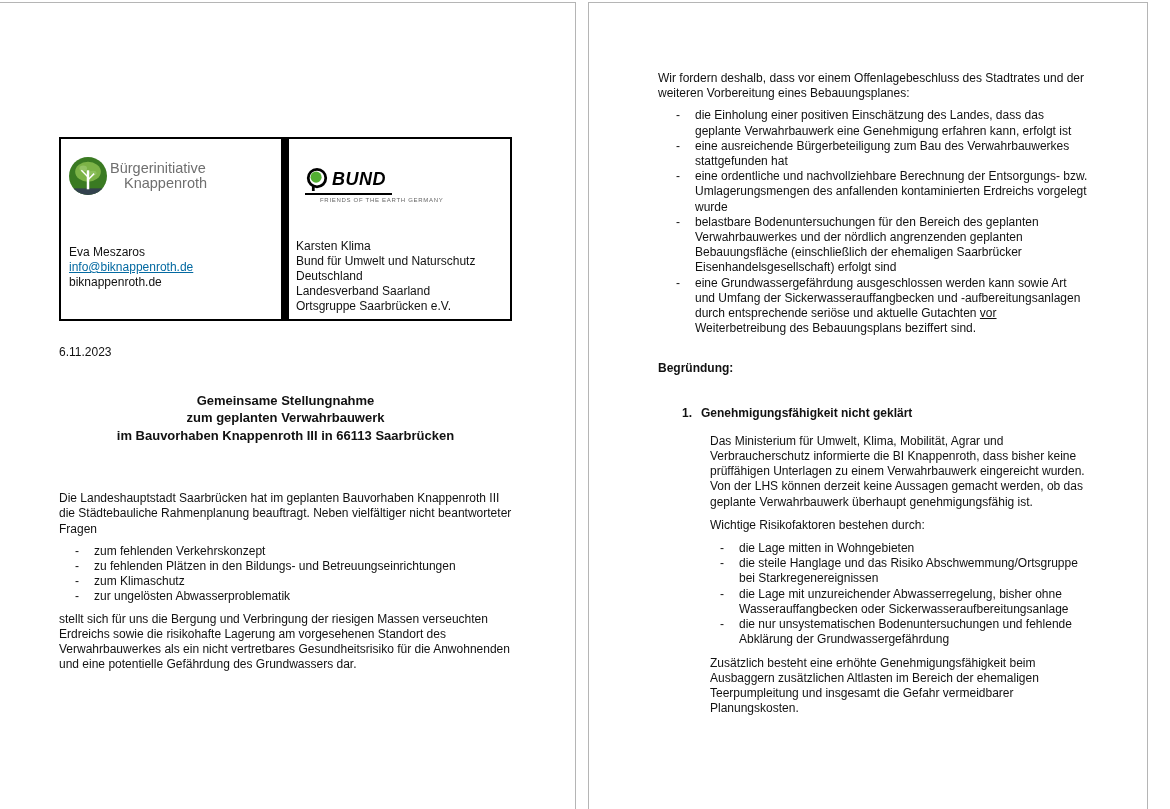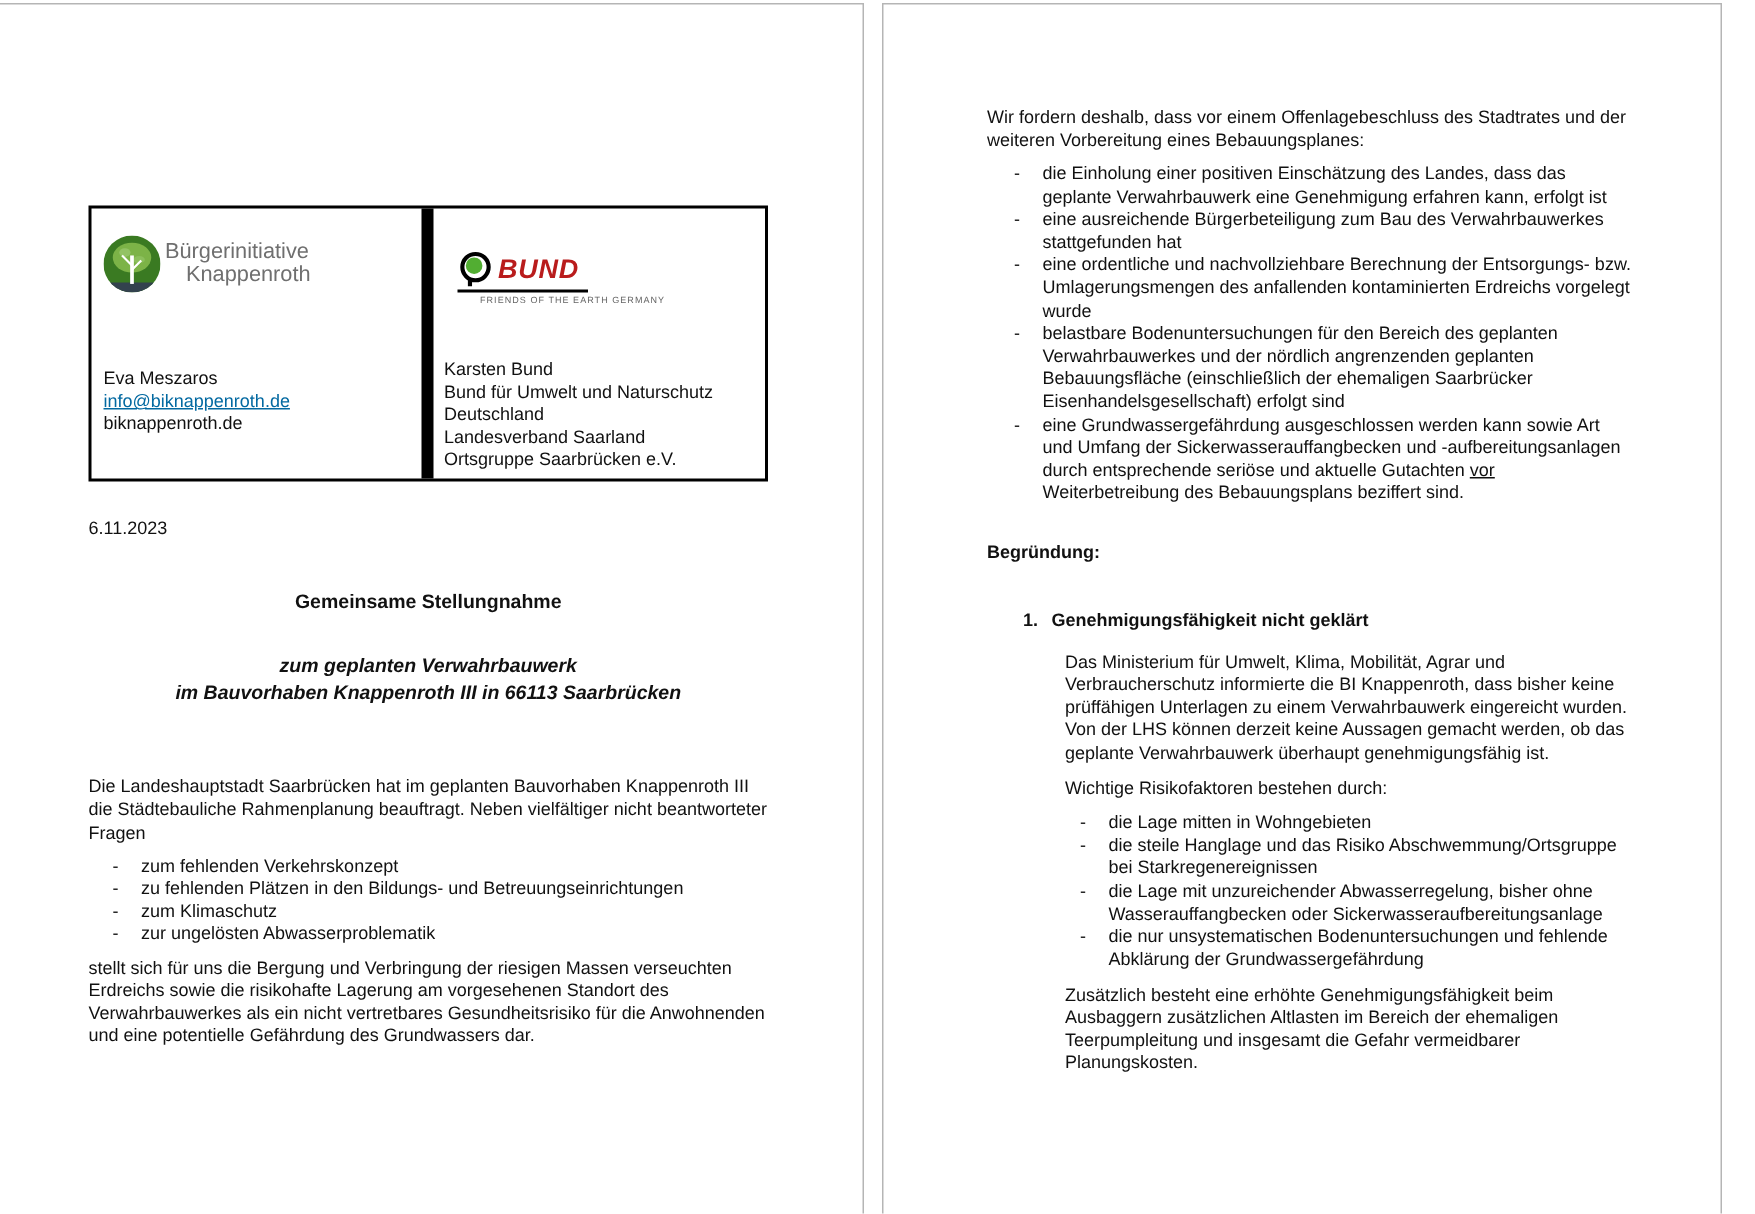--- a/index.html
+++ b/index.html
@@ -28,27 +28,27 @@
   .lh-cell{position:relative;box-sizing:border-box;height:100%;}
   .lh-left{width:228px;border-right:8px solid #000000;}
   .lh-right{flex:1;}
   .bi-logo{position:absolute;top:18px;left:8px;display:flex;align-items:center;}
   .bi-logo-text{margin-left:3px;color:#6f6f6f;font-size:14.5px;line-height:15px;}
   .bi-logo-text .l2{margin-left:14px;}
   .bi-contact{position:absolute;top:106px;left:8px;font-size:12px;line-height:15px;}
   .email-link{color:#0369a1;text-decoration:underline;}
   .bund-block{position:absolute;top:28px;left:16px;}
   .bund-row{display:inline-flex;align-items:center;gap:3px;border-bottom:2px solid #000;padding:0 6px 2px 0;}
-  .bund-word{font-size:18px;font-weight:bold;font-style:italic;letter-spacing:0.5px;color:#b91c1c;}
+  .bund-word{font-size:18px;font-weight:bold;font-style:italic;letter-spacing:0.5px;color:#000000;}
   .bund-tagline{font-size:6px;letter-spacing:0.7px;color:#666;margin:2px 0 0 15px;}
   .bund-contact{position:absolute;top:100px;left:7px;font-size:12px;line-height:15px;width:215px;}
 
   .date-line{margin-top:24px;text-align:left;padding-right:8px;font-size:12px;}
   .doc-title{margin:33px 0 0 0;text-align:center;font-size:13px;font-weight:bold;line-height:16px;}
-  .doc-subtitle{margin-top:26px;text-align:center;font-size:13px;font-weight:bold;line-height:18px;font-style:italic;}
+  .doc-subtitle{text-align:center;font-size:13px;font-weight:bold;line-height:18px;}
 
   .para{margin:0;}
   .p1-para1{margin-top:46px;}
   .bullets{margin-top:7px;}
   .bullet{display:flex;}
   .page-1 .bullet .dash{flex:none;width:19px;margin-left:16px;}
   .page-2 .intro-bullets .dash{flex:none;width:19px;margin-left:18px;}
   .btext{flex:1;}
   .p1-para2{margin-top:7px;}
 
@@ -111,21 +111,21 @@
               <svg width="24" height="24" viewBox="0 0 26 26">
                 <circle cx="13" cy="12" r="9.5" fill="none" stroke="#000" stroke-width="3"></circle>
                 <circle cx="12" cy="11" r="6" fill="#52ae32"></circle>
                 <path d="M9 21 L9 26" stroke="#000" stroke-width="3"></path>
               </svg>
               <span class="bund-word">BUND</span>
             </div>
             <div class="bund-tagline">FRIENDS OF THE EARTH GERMANY</div>
           </div>
           <div class="bund-contact">
-            <div>Karsten Bund</div>
+            <div>Karsten Klima</div>
             <div>Bund für Umwelt und Naturschutz Deutschland</div>
             <div>Landesverband Saarland</div>
             <div>Ortsgruppe Saarbrücken e.V.</div>
           </div>
         </div>
       </div>
 
       <div class="date-line bodytext">6.11.2023</div>
 
       <h1 class="doc-title">Gemeinsame Stellungnahme</h1>

